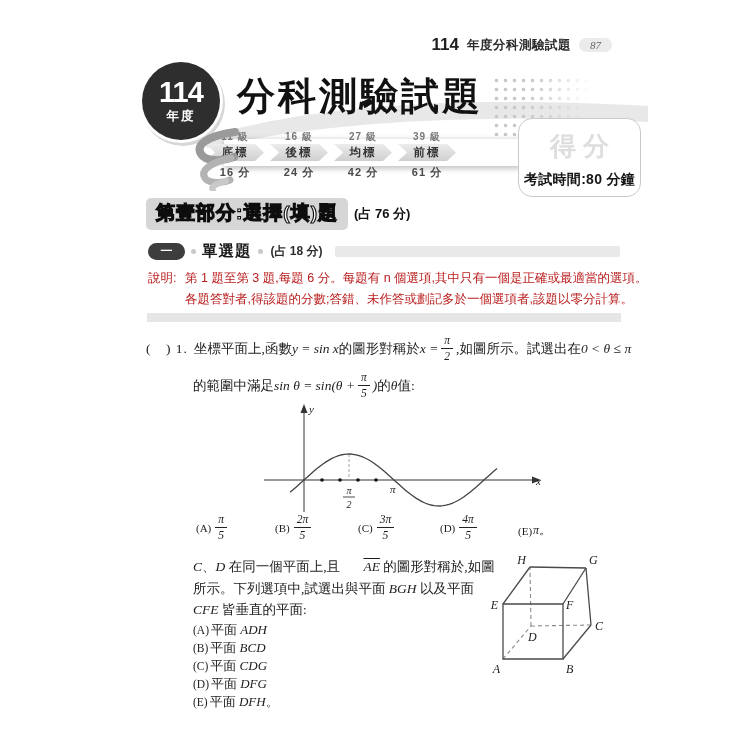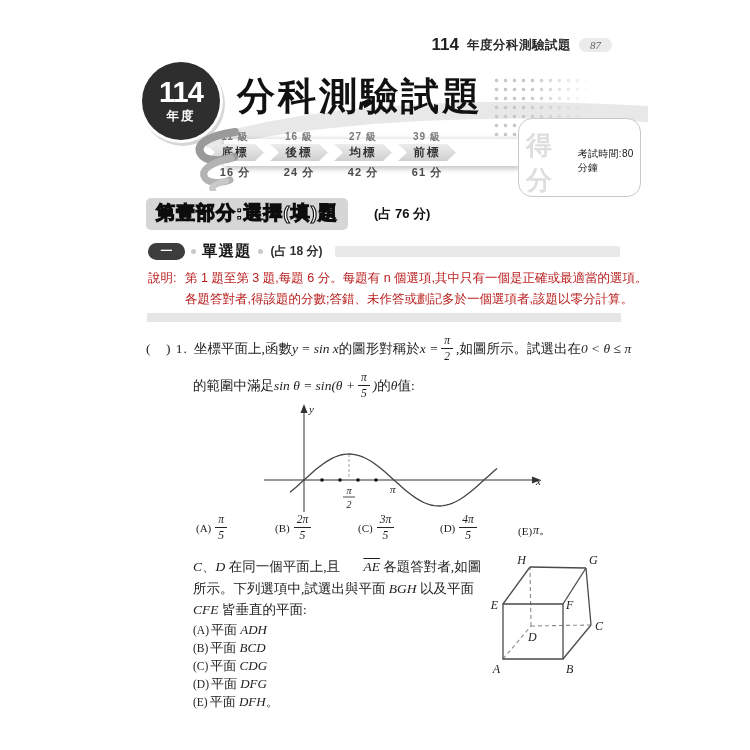--- a/index.html
+++ b/index.html
@@ -40,26 +40,26 @@
   .cols{left:206px;top:130px;width:316px;display:flex;gap:6px;z-index:2;}
   .col{width:58px;display:flex;flex-direction:column;align-items:center;}
   .col .lvl{font-size:10px;font-weight:700;color:#787878;height:14px;letter-spacing:1px;}
   .col .chev{width:100%;height:17px;display:flex;align-items:center;justify-content:center;
     background:linear-gradient(#ececec,#cfcfcf);
     clip-path:polygon(0 0,calc(100% - 9px) 0,100% 50%,calc(100% - 9px) 100%,0 100%,9px 50%);
     font-size:11.5px;font-weight:800;color:#333;letter-spacing:2px;}
   .col .sc{font-size:11px;font-weight:700;color:#4a4a4a;margin-top:4px;letter-spacing:1px;}
 
   .scorebox{left:518px;top:118px;width:121px;height:77px;border:1.5px solid #c9c9c9;border-radius:14px;
-    background:#fff;z-index:2;display:flex;flex-direction:row;align-items:center;}
+    background:#fff;z-index:2;display:flex;flex-direction:column;align-items:center;}
   .scorebox .gd{font-size:26px;font-weight:800;color:#dedede;letter-spacing:7px;margin:10px 0 0 7px;}
-  .scorebox .tm{font-size:10px;font-weight:400;color:#151515;margin-top:7px;letter-spacing:.3px;}
-
-  
-  .part{left:146px;top:198px;display:flex;align-items:center;gap:26px;z-index:2;}
+  .scorebox .tm{font-size:14px;font-weight:700;color:#151515;margin-top:7px;letter-spacing:.3px;}
+
+  
+  .part{left:146px;top:198px;display:flex;align-items:center;gap:6px;z-index:2;}
   .part .box{background:#d6d6d6;border-radius:5px;padding:2px 10px 4px;
     font-size:19px;font-weight:900;letter-spacing:1px;color:#fff;
     -webkit-text-stroke:1.15px #0d0d0d;}
   .part .pts{font-size:13px;font-weight:800;color:#111;}
 
   
   .sub{left:148px;top:241px;width:472px;display:flex;align-items:center;gap:6px;}
   .sub .pill{width:37px;height:17px;border-radius:9px;background:#3d3d3d;color:#fff;
     display:flex;align-items:center;justify-content:center;font-size:12px;font-weight:700;}
   .sub .dot{width:5px;height:5px;border-radius:50%;background:#c9c9c9;}
@@ -262,21 +262,21 @@
       </span>
     </span>
   <span class="opt1" style="left:326px;top:8px">
       <span class="lb">(E)</span>
       <span class="mi">π。</span>
     </span>
 </div>
 
 <div class="abs q2">
   <div class="ind">
-    <span class="mi">C</span><span>、</span><span class="mi">D</span><span> 在同一個平面上,且 </span><span class="mi ol">AE</span><span> 各題答對者,如圖</span>
+    <span class="mi">C</span><span>、</span><span class="mi">D</span><span> 在同一個平面上,且 </span><span class="mi ol">AE</span><span> 的圖形對稱於,如圖</span>
   </div>
   <div class="ind">
     <span>所示。下列選項中,試選出與平面 </span><span class="mi">BGH</span><span> 以及平面</span>
   </div>
   <div class="ind">
     <span class="mi">CFE</span><span> 皆垂直的平面:</span>
   </div>
   <div class="optline"><span class="lb">(A)</span><span>平面 </span><span class="mi">ADH</span><span></span></div>
   <div class="optline"><span class="lb">(B)</span><span>平面 </span><span class="mi">BCD</span><span></span></div>
   <div class="optline"><span class="lb">(C)</span><span>平面 </span><span class="mi">CDG</span><span></span></div>

